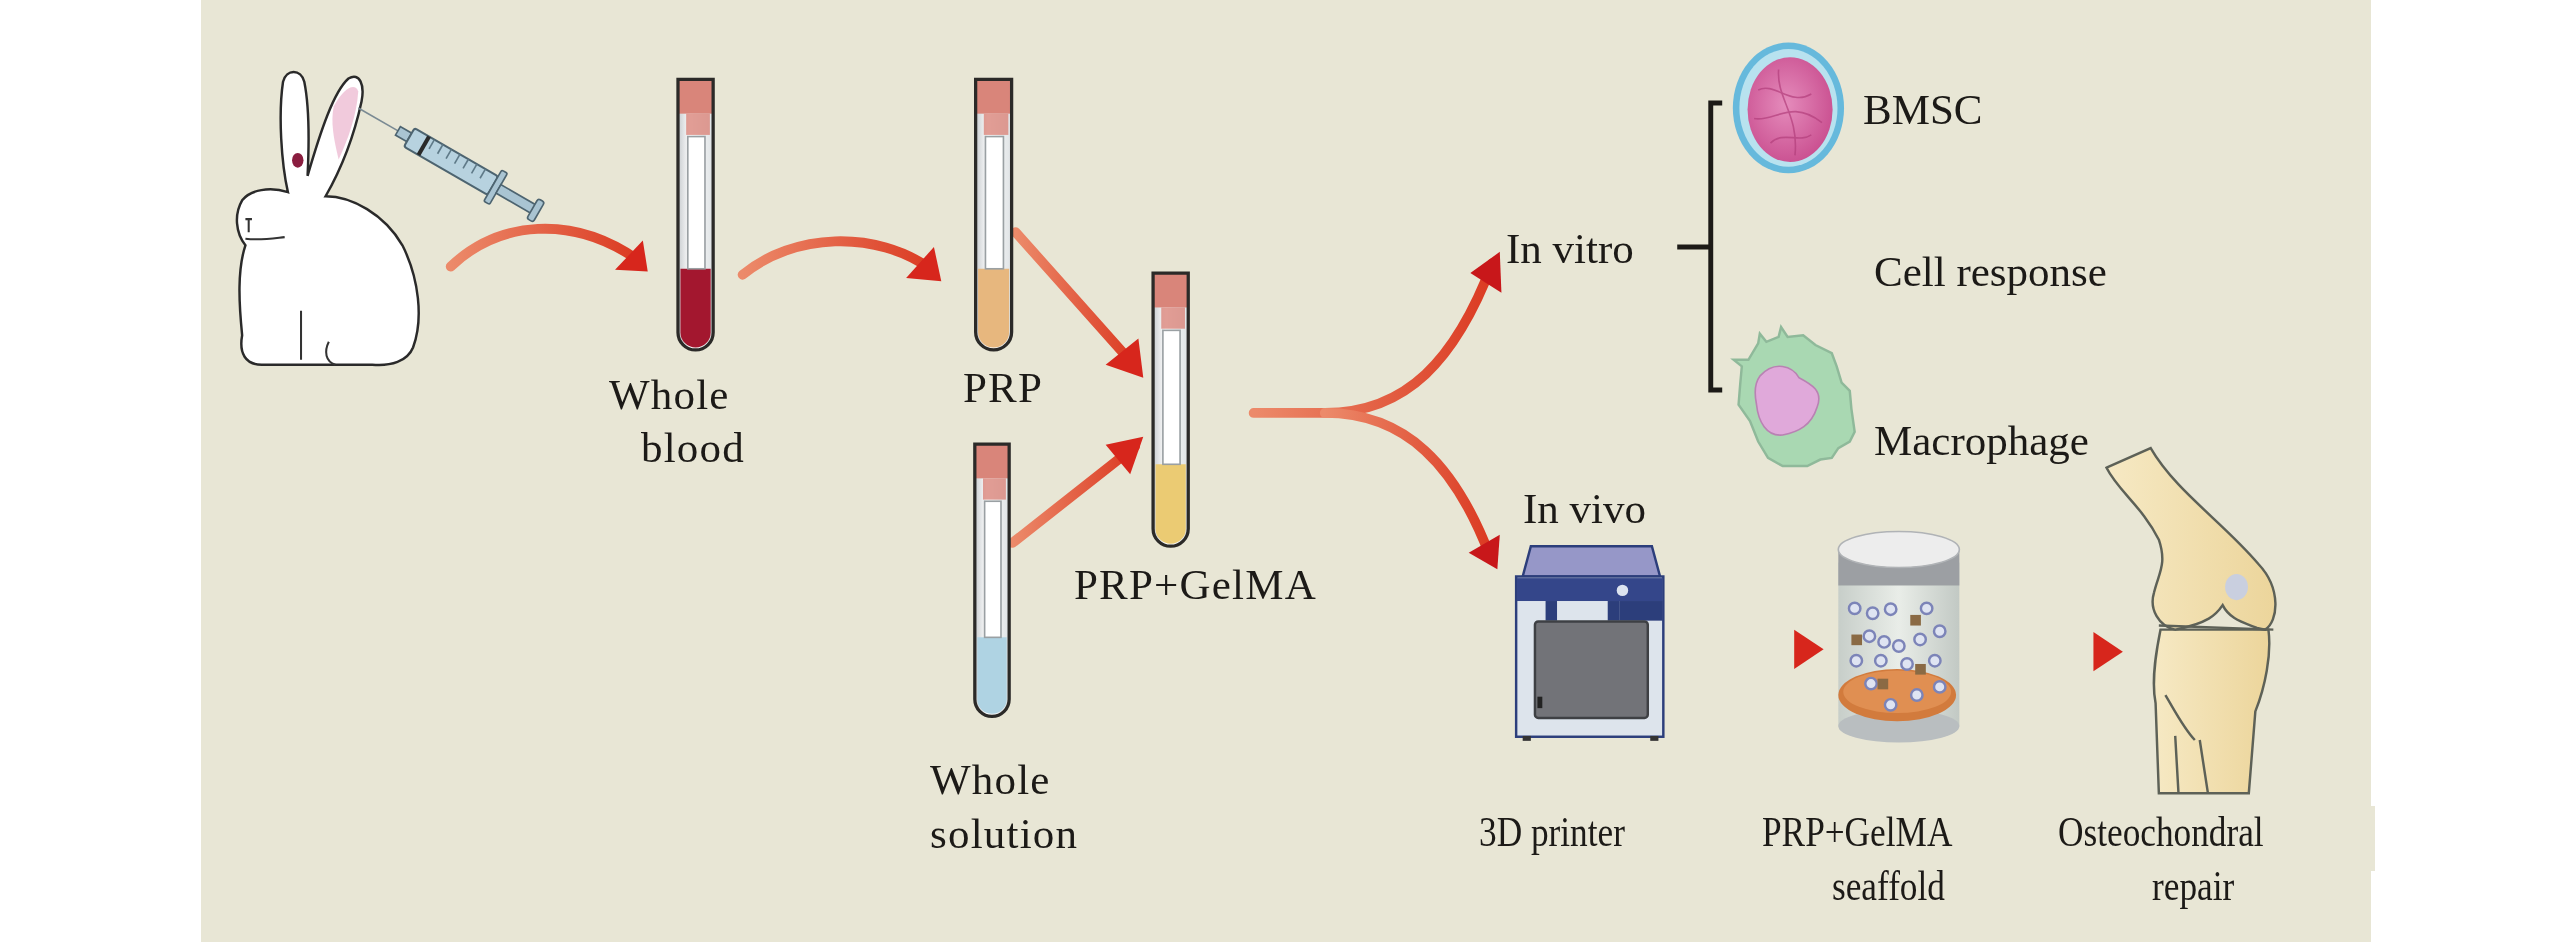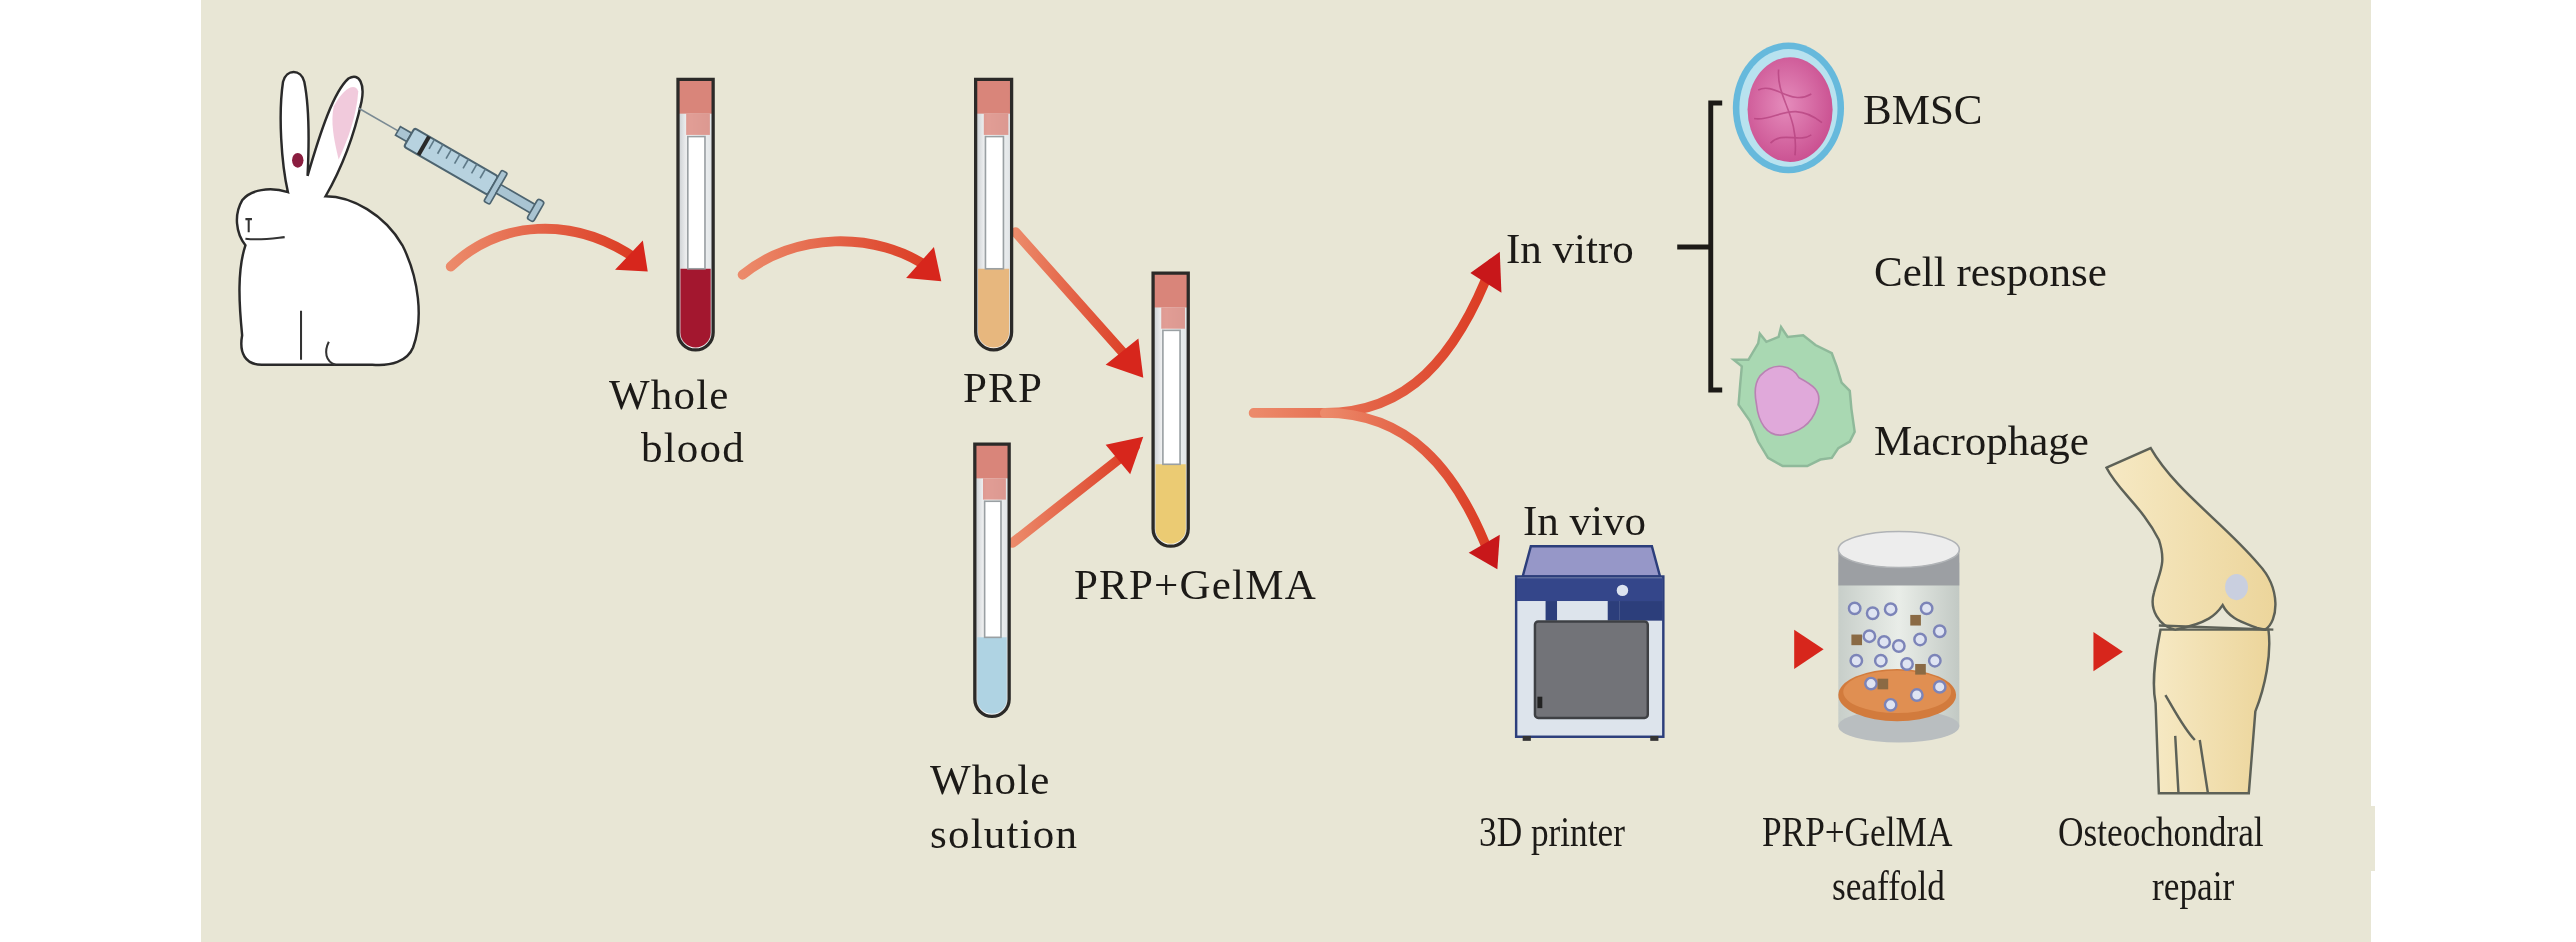--- a/index.html
+++ b/index.html
@@ -218,21 +218,21 @@
 </svg>
 
 <div class="lbl wide" style="left:609px; top:373px;">Whole</div>
 <div class="lbl wide" style="left:641px; top:426px;">blood</div>
 <div class="lbl wide" style="left:963px; top:366px;">PRP</div>
 <div class="lbl wide" style="left:930px; top:758px;">Whole</div>
 <div class="lbl wide" style="left:930px; top:812px;">solution</div>
 <div class="lbl wide" style="left:1074px; top:563px;">PRP+GelMA</div>
 
 <div class="lbl" style="left:1506px; top:227px;">In vitro</div>
-<div class="lbl" style="left:1523px; top:487px;margin-top:12px;">In vivo</div>
+<div class="lbl" style="left:1523px; top:487px;">In vivo</div>
 <div class="lbl" style="left:1856px; top:88px;margin-left:7px;">BMSC</div>
 <div class="lbl" style="left:1874px; top:234px;margin-top:16px;">Cell response</div>
 <div class="lbl" style="left:1874px; top:413px;margin-top:6px;">Macrophage</div>
 
 <div class="lbl cond" style="left:1479px; top:810px;">3D printer</div>
 <div class="lbl cond" style="left:1762px; top:810px;">PRP+GelMA</div>
 <div class="lbl cond" style="left:1832px; top:864px;">seaffold</div>
 <div class="lbl cond" style="left:2058px; top:810px;">Osteochondral</div>
 <div class="lbl cond" style="left:2152px; top:864px;">repair</div>
 

